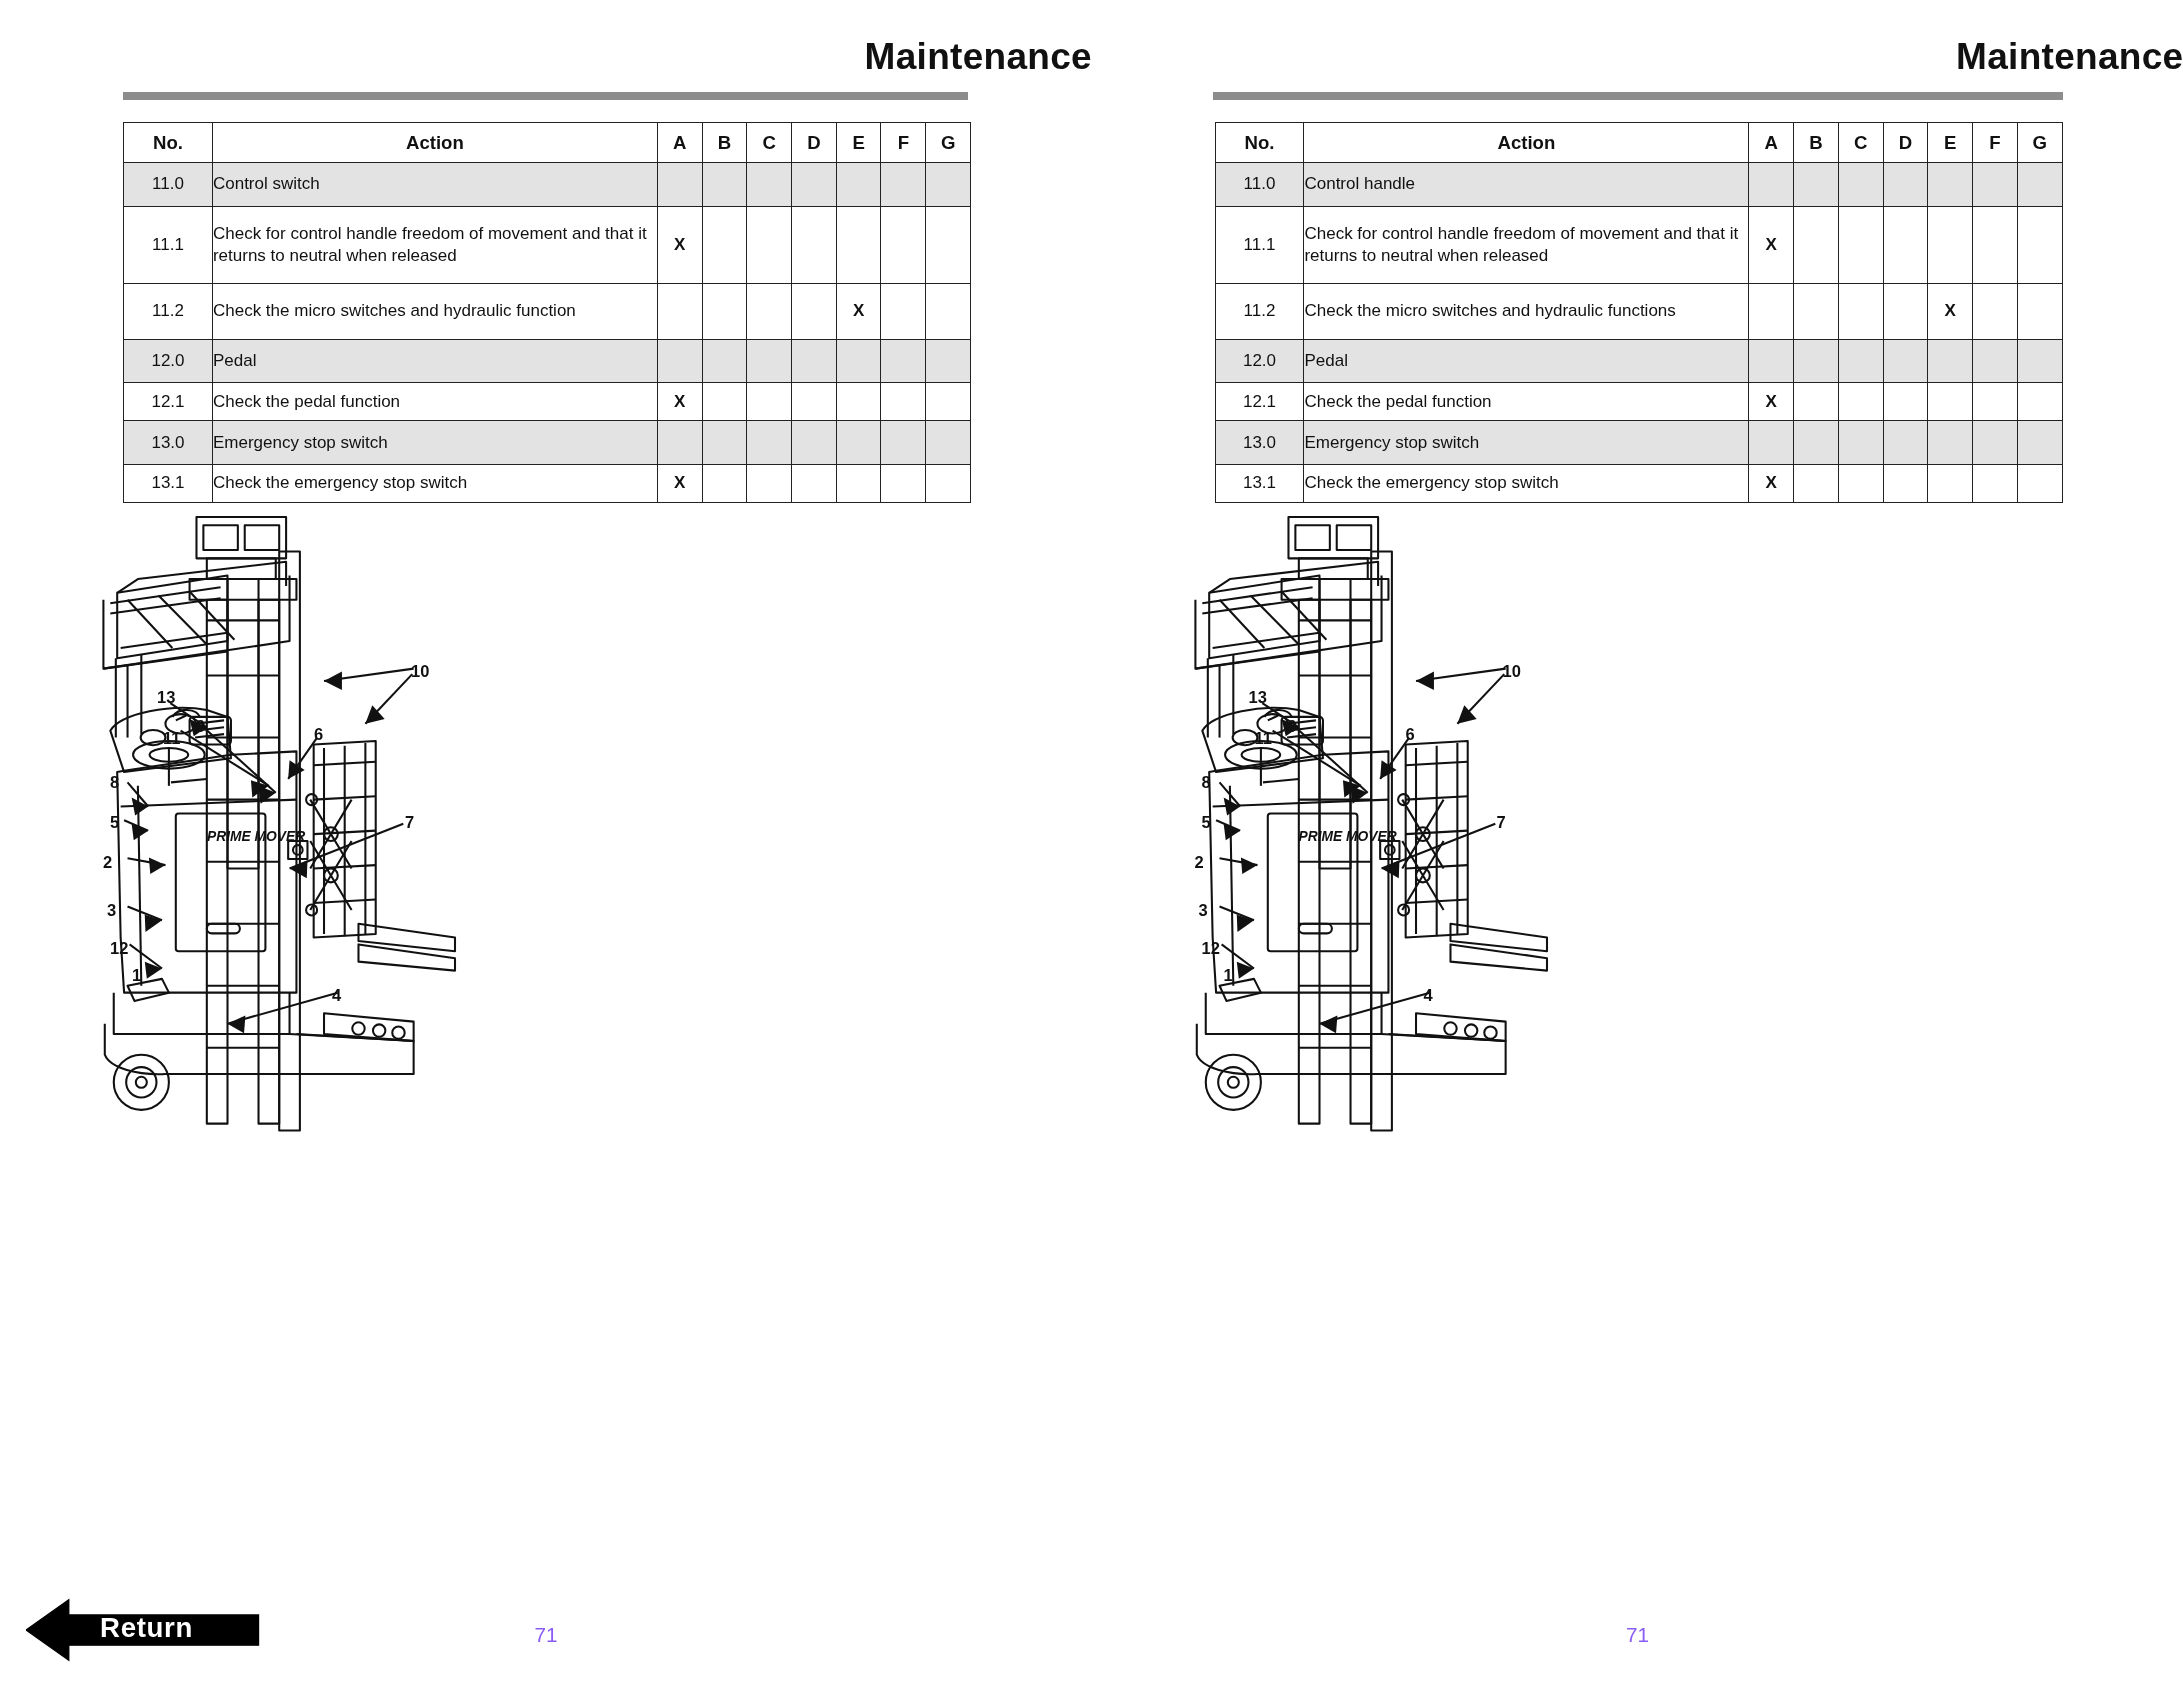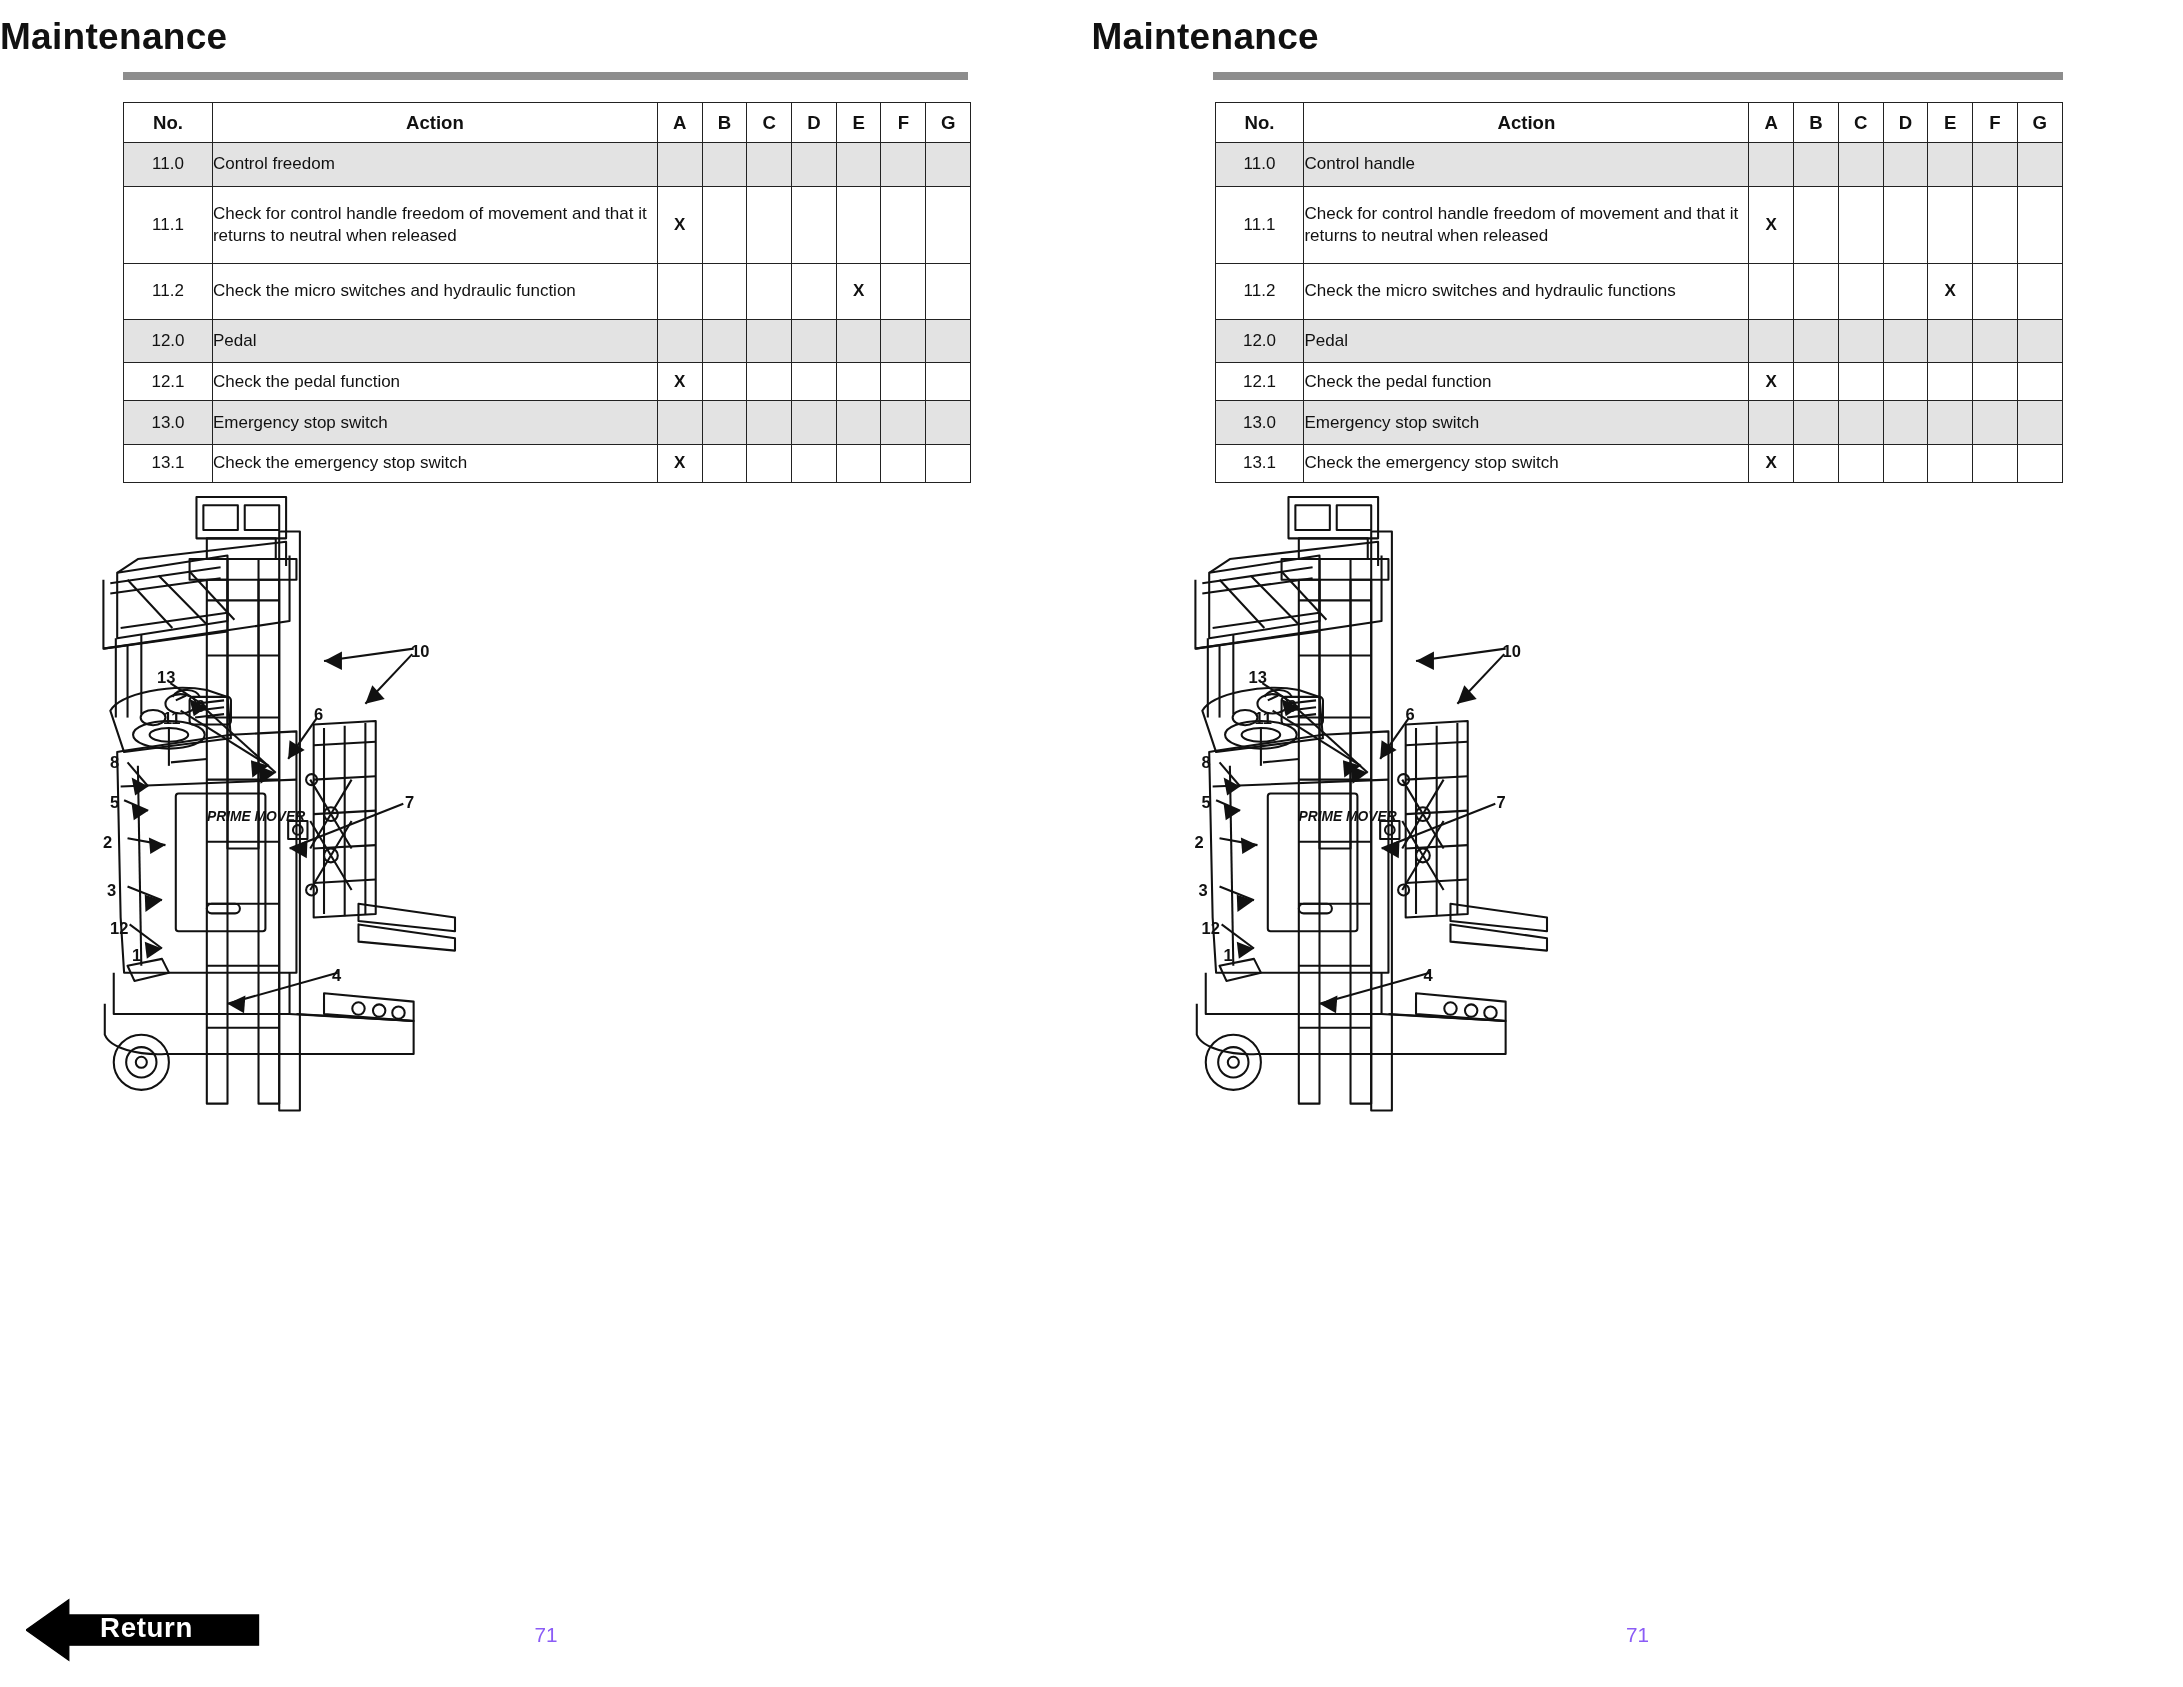--- a/index.html
+++ b/index.html
@@ -26,26 +26,26 @@
     box-sizing: border-box;
   }
   .page-inner {
     position: absolute;
     left: 0; top: 0;
     width: 1092px;
     height: 1687px;
   }
   
   .page-title {
-    text-align: left;
+    text-align: right;
     font-size: 37px;
     font-weight: bold;
     color: #111;
     letter-spacing: 0.3px;
-    padding-top: 16px;
+    padding-top: 36px;
     font-family: "Liberation Sans", sans-serif;
   }
   .title-rule {
     height: 8.3px;
     background: #8d8d8d;
     margin: 13.8px 121px 0 121px;
   }
   .page-left .title-rule { margin: 13.8px 124px 0 123px; }
   
   .tbl-wrap {
@@ -174,21 +174,21 @@
               <th>C</th>
               <th>D</th>
               <th>E</th>
               <th>F</th>
               <th>G</th>
             </tr>
           </thead>
           <tbody>
             <tr class="group row-h1">
               <td class="c-no">11.0</td>
-              <td class="c-act">Control freedom</td>
+              <td class="c-act">Control switch</td>
               <td class="c-mark"></td>
               <td class="c-mark"></td>
               <td class="c-mark"></td>
               <td class="c-mark"></td>
               <td class="c-mark"></td>
               <td class="c-mark"></td>
               <td class="c-mark"></td>
             </tr>
             <tr class="item row-h3">
               <td class="c-no">11.1</td>

